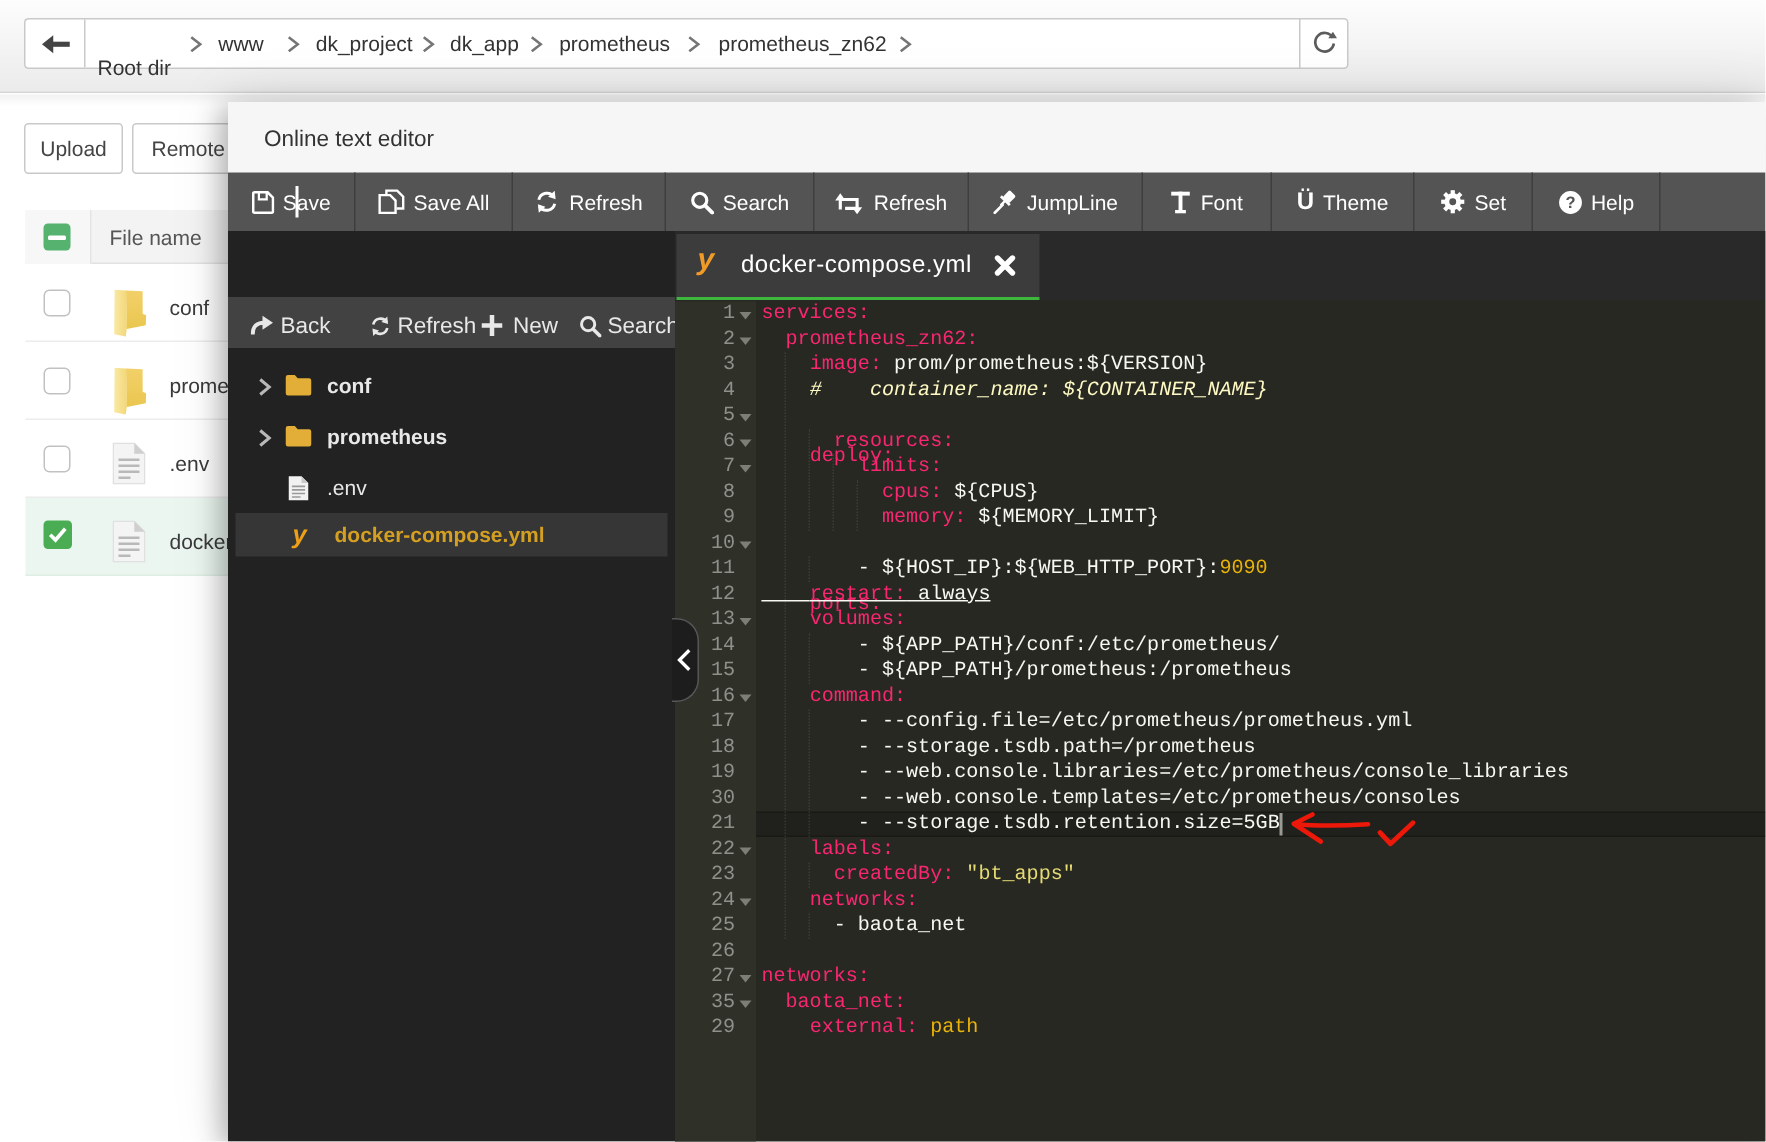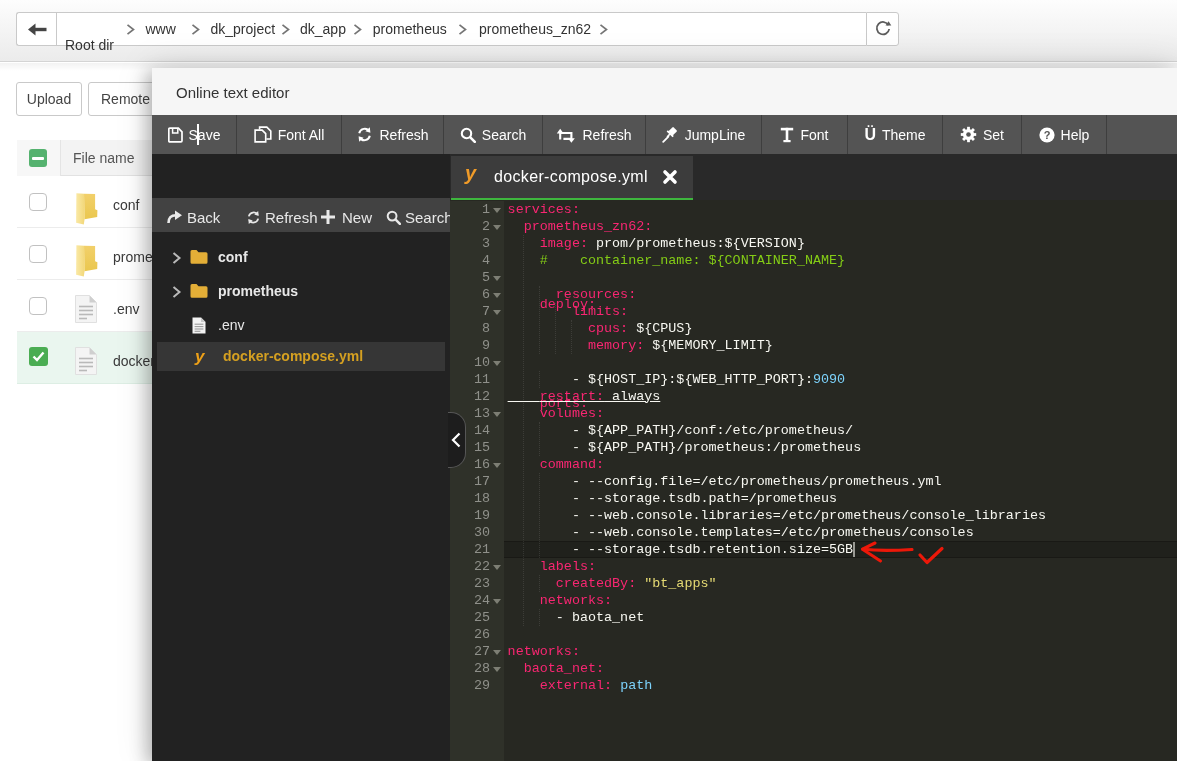--- a/index.html
+++ b/index.html
@@ -58,21 +58,21 @@
 #yicon { position:absolute; left:14px; top:6px; font-size:20px; font-weight:bold; color:#f09b28; font-style:italic; }
 #editor { position:absolute; left:0; top:46px; width:727px; height:561px; background:#272822; }
 #gutter { position:absolute; left:0; top:0.5px; width:54px; height:561px; background:#2f3129; }
 .ln { position:absolute; left:0; width:40px; height:17px; line-height:17px; text-align:right;
   color:#8f908a; font-family:"Liberation Mono", monospace; font-size:13.4px; }
 .fold { position:absolute; left:43px; width:0; height:0; border-left:4.5px solid transparent;
   border-right:4.5px solid transparent; border-top:5px solid #7d7e74; }
 #codes { position:absolute; left:57.6px; top:0.5px; width:669px; height:561px; }
 .cl { position:absolute; left:0; height:17px; line-height:17px; white-space:pre;
   font-family:"Liberation Mono", monospace; font-size:13.4px; color:#f8f8f2; }
-.k { color:#f92672; } .cm { color:#84cc16; } .pu { color:#7dd3fc; } .ye { color:#e6db74; }
+.k { color:#f92672; } .cm { color:#fef9c3;font-style:italic; } .pu { color:#eab308; } .ye { color:#e6db74; }
 #actline { position:absolute; left:54px; top:340.5px; width:673px; height:17px;
   background:rgba(0,0,0,0.17); border-top:1px solid rgba(0,0,0,0.22); border-bottom:1px solid rgba(0,0,0,0.22); }
 #cursor { position:absolute; left:403px; top:341.5px; width:2px; height:15.5px; background:#9a9a94; }
 #handle { position:absolute; left:296px; top:258px; width:18px; height:56px; background:#1d1d1d;
   border:1px solid #565656; border-left:none; border-radius:0 15px 15px 0; }
 .ig { position:absolute; width:0; border-left:1px dotted rgba(255,255,255,0.10); }
 </style>
 </head>
 <body>
 <div id="page">
@@ -200,21 +200,21 @@
             <path d="M1.8,1.2 h8.6 l3.6,3.6 v9 q0,1 -1,1 h-11.2 q-1,0 -1,-1 v-11.6 q0,-1 1,-1 z" fill="none" stroke="#fff" stroke-width="1.7"></path>
             <path d="M4.6,1.5 v4.4 h5.2 v-4.4" fill="none" stroke="#fff" stroke-width="1.5"></path>
           </svg>
           <span>Save</span>
         </div>
 <div class="tbtn" style="left:85px;width:105px;">
           <svg width="18" height="17" viewBox="0 0 18 17">
             <path d="M5.6,3.6 V1.1 h7.2 l4,4 V13 h-4.4" fill="none" stroke="#fff" stroke-width="1.6"></path>
             <path d="M1.1,4.1 h7 l3.6,3.6 v8.2 h-10.6 z" fill="none" stroke="#fff" stroke-width="1.6"></path>
           </svg>
-          <span>Font All</span>
+          <span>Save All</span>
         </div>
 <div class="tbtn" style="left:190px;width:102px;">
           <svg width="17" height="17" viewBox="0 0 17 17">
             <path d="M3.2,7.2 a5.6,5.6 0 0 1 10.2,-1.8" fill="none" stroke="#fff" stroke-width="2"></path>
             <polygon points="13.8,1.2 14.4,6.8 9.4,5.2" fill="#fff"></polygon>
             <path d="M13.8,9.8 a5.6,5.6 0 0 1 -10.2,1.8" fill="none" stroke="#fff" stroke-width="2"></path>
             <polygon points="3.2,15.8 2.6,10.2 7.6,11.8" fill="#fff"></polygon>
           </svg>
           <span>Refresh</span>
         </div>
@@ -393,21 +393,21 @@
 <div class="ln" style="top:340.0px;">21</div>
 <div class="ln" style="top:357.0px;">22</div>
 <div class="fold" style="top:364.0px;"></div>
 <div class="ln" style="top:374.0px;">23</div>
 <div class="ln" style="top:391.0px;">24</div>
 <div class="fold" style="top:398.0px;"></div>
 <div class="ln" style="top:408.0px;">25</div>
 <div class="ln" style="top:425.0px;">26</div>
 <div class="ln" style="top:442.0px;">27</div>
 <div class="fold" style="top:449.0px;"></div>
-<div class="ln" style="top:459.0px;">28</div>
+<div class="ln" style="top:459.0px;">35</div>
 <div class="fold" style="top:466.0px;"></div>
 <div class="ln" style="top:476.0px;">29</div>
           </div>
           <div class="ig" style="left:73.4px;top:34.5px;height:391.0px;"></div>
 <div class="ig" style="left:89.3px;top:85.5px;height:68.0px;"></div>
 <div class="ig" style="left:89.3px;top:170.5px;height:17.0px;"></div>
 <div class="ig" style="left:89.3px;top:221.5px;height:34.0px;"></div>
 <div class="ig" style="left:89.3px;top:272.5px;height:85.0px;"></div>
 <div class="ig" style="left:89.3px;top:374.5px;height:17.0px;"></div>
 <div class="ig" style="left:89.3px;top:408.5px;height:17.0px;"></div>

